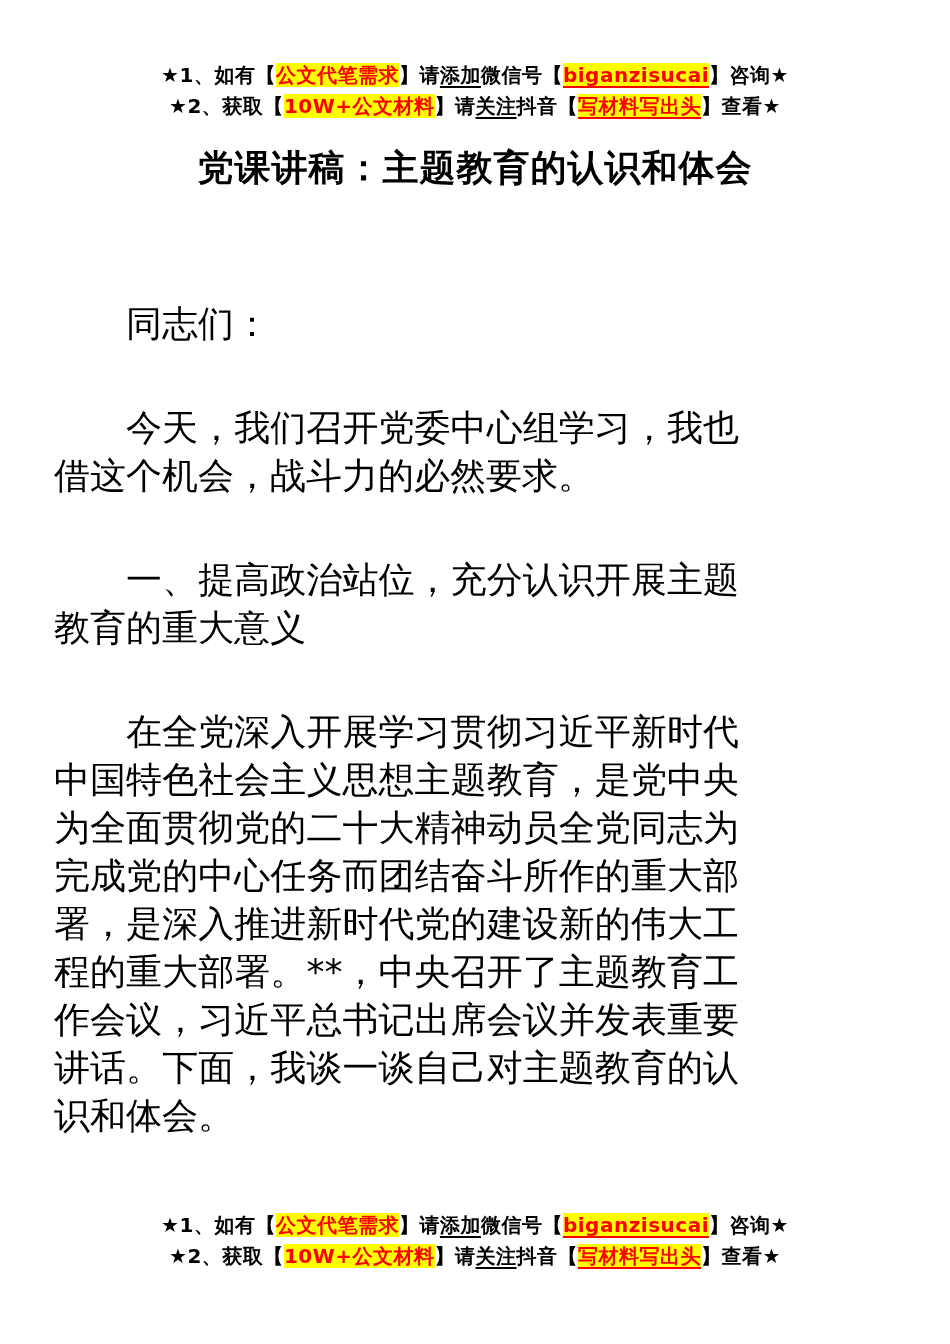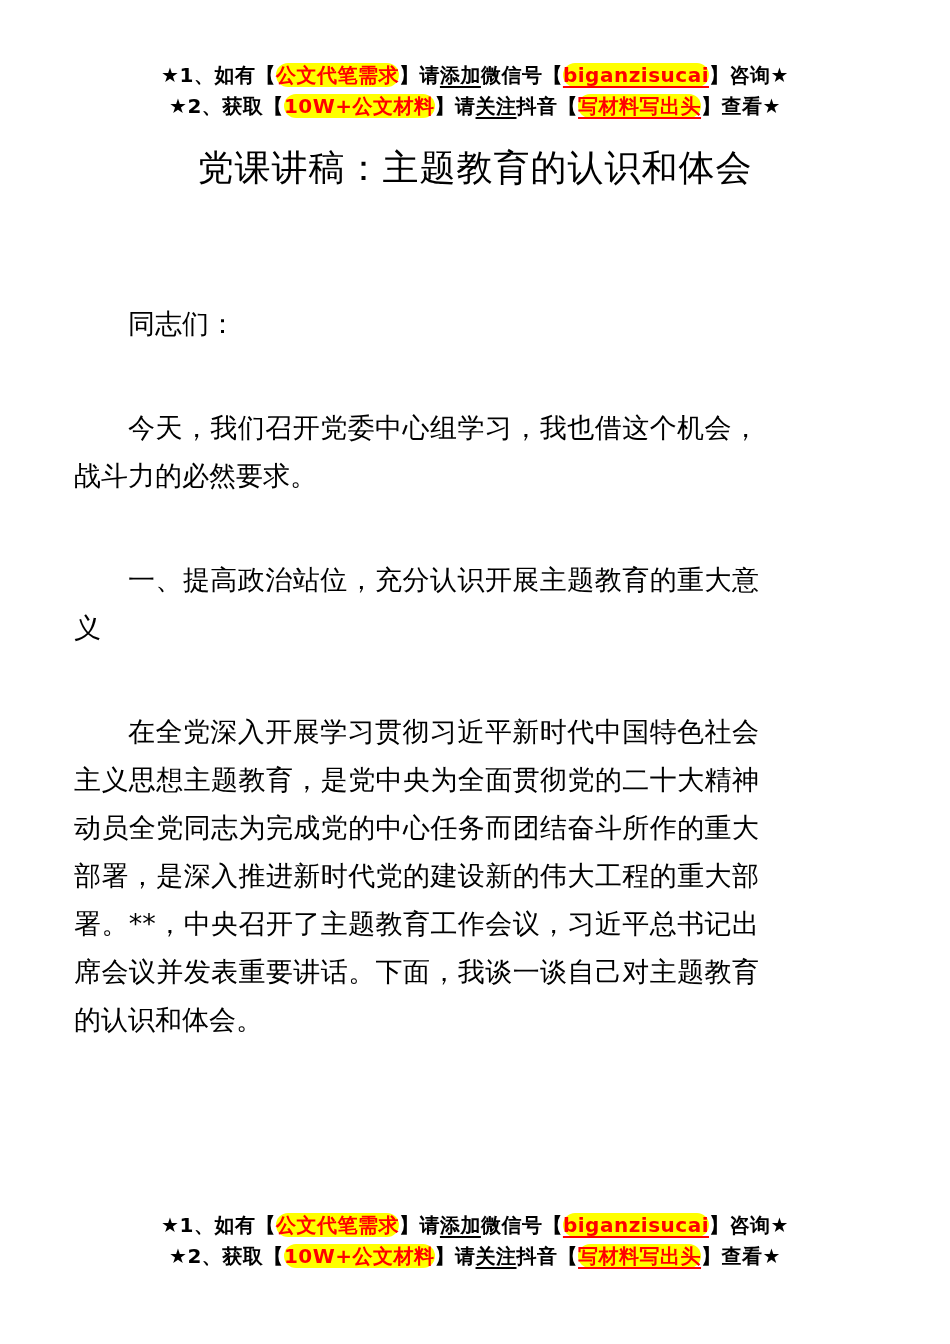--- a/index.html
+++ b/index.html
@@ -1,15 +1,15 @@
 <!DOCTYPE html>
 <html lang="zh"><head>
 <meta charset="utf-8">
 <style>
-  * { margin: 0; padding: 0; box-sizing: border-box; border-radius: 30px; }
+  * { margin: 0; padding: 0; box-sizing: border-box; }
   html, body { background: #ffffff; }
   body {
     font-family: "DejaVu Sans", "Liberation Sans", sans-serif;
     color: #000000;
   }
   .page {
     position: relative;
     width: 950px;
     height: 1344px;
     background: #ffffff;
@@ -35,28 +35,28 @@
     text-decoration: underline;
     text-decoration-thickness: 2px;
     text-underline-offset: 4px;
   }
   
   .doc-title {
     margin-top: 26px;
     text-align: center;
     font-size: 36px;
     line-height: 40px;
-    font-weight: normal;
+    font-weight: bold;
     letter-spacing: 1px;
   }
   
   .content {
-    margin: 112px 130px 0 74px;
+    margin: 112px 130px 0 54px;
     width: 685px;
-    font-size: 27px;
+    font-size: 36px;
     line-height: 48px;
   }
   .content p {
     text-indent: 2em;
     text-align: justify;
     text-align-last: left;
     word-break: break-all;
     margin-bottom: 56px;
   }
 </style>

